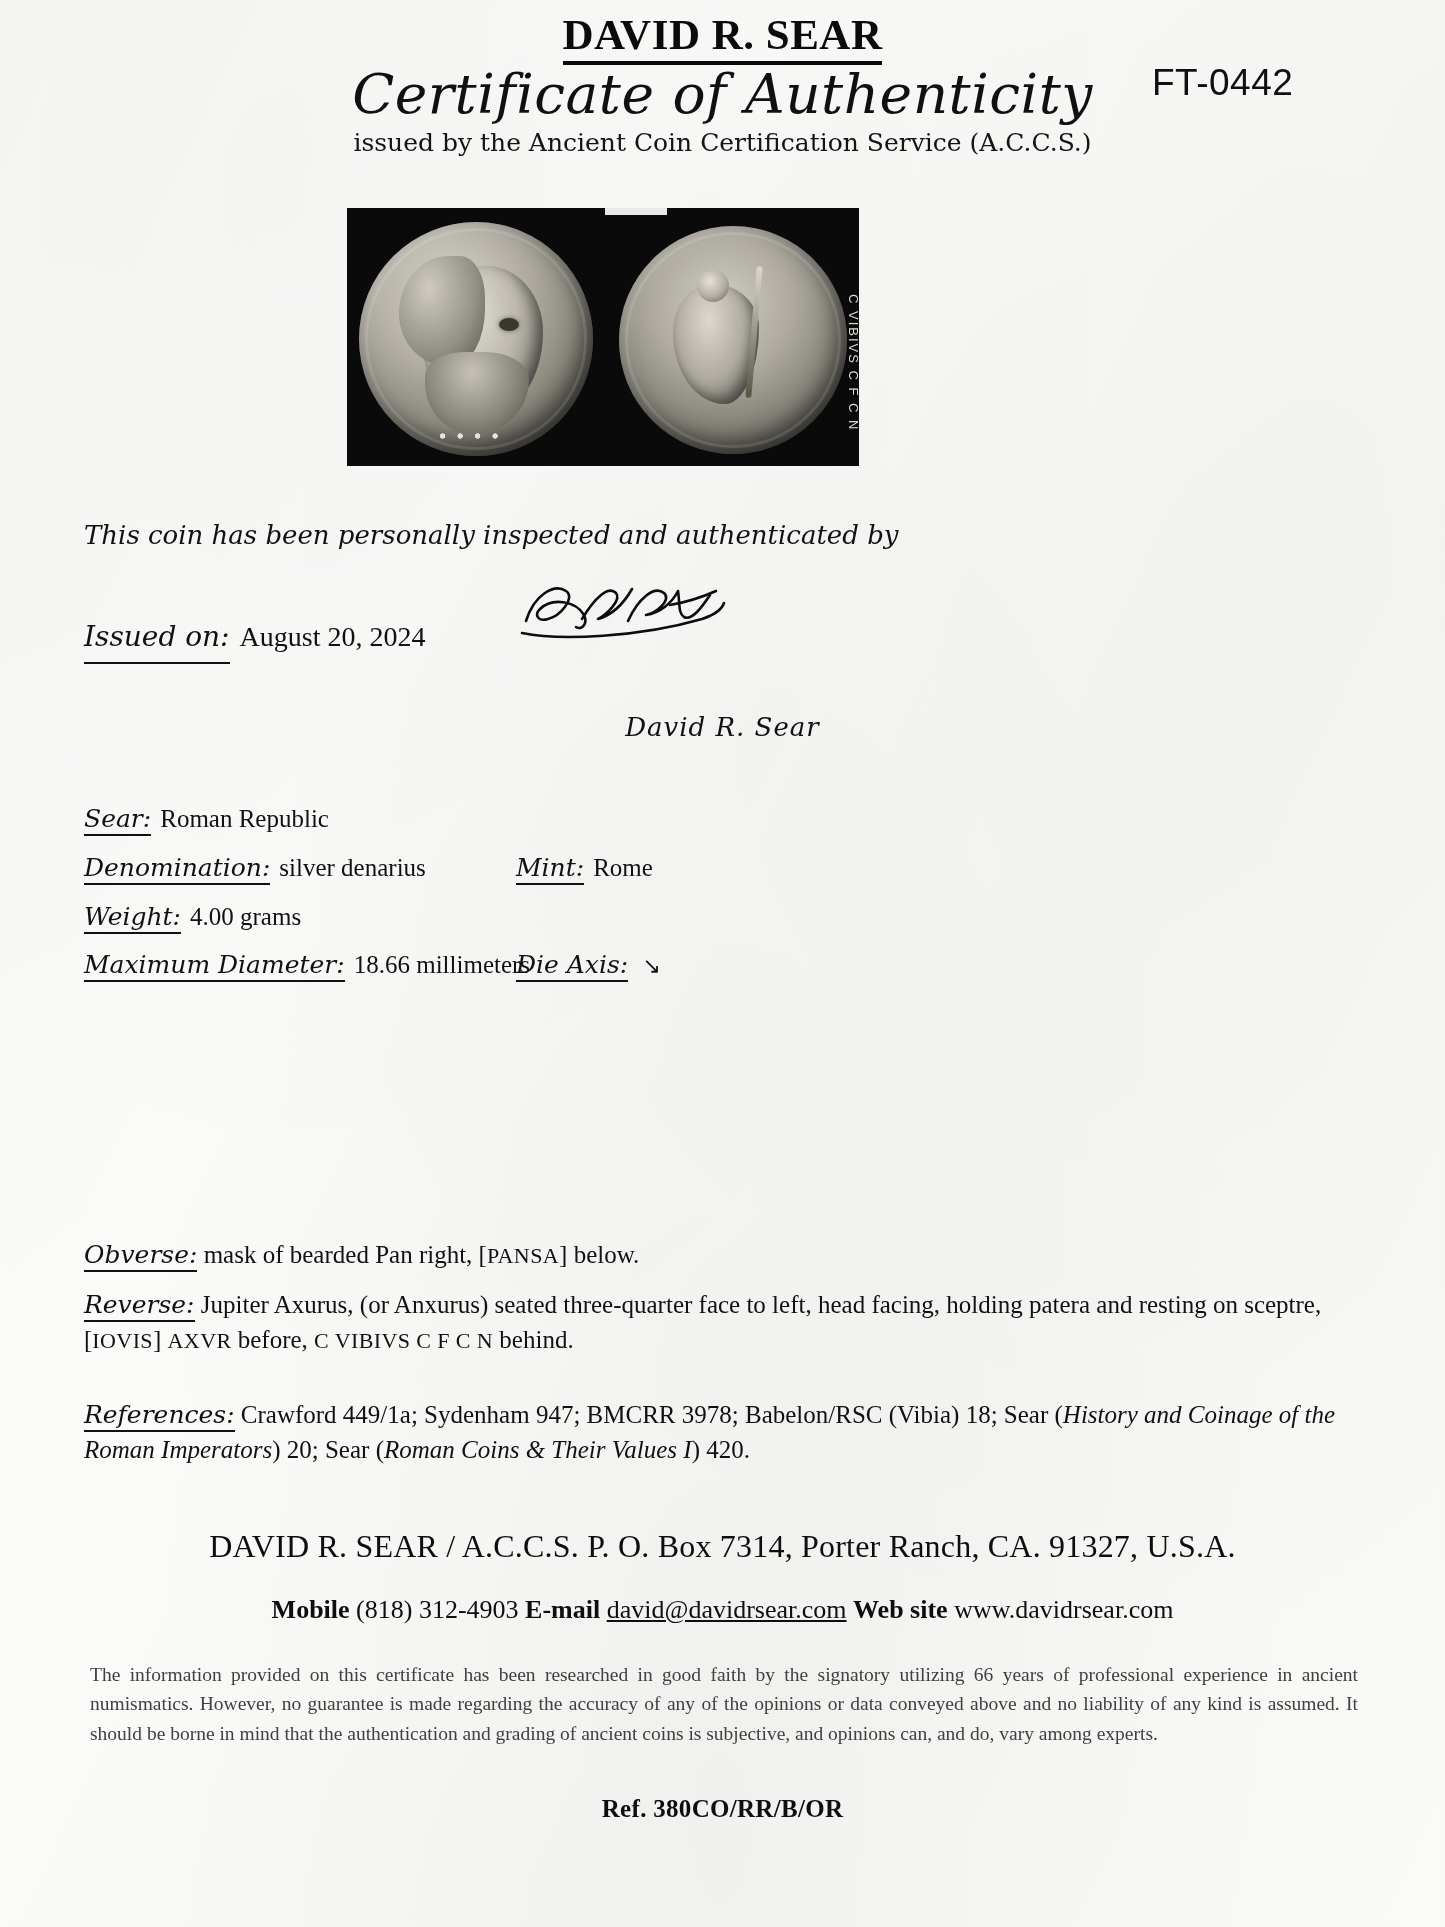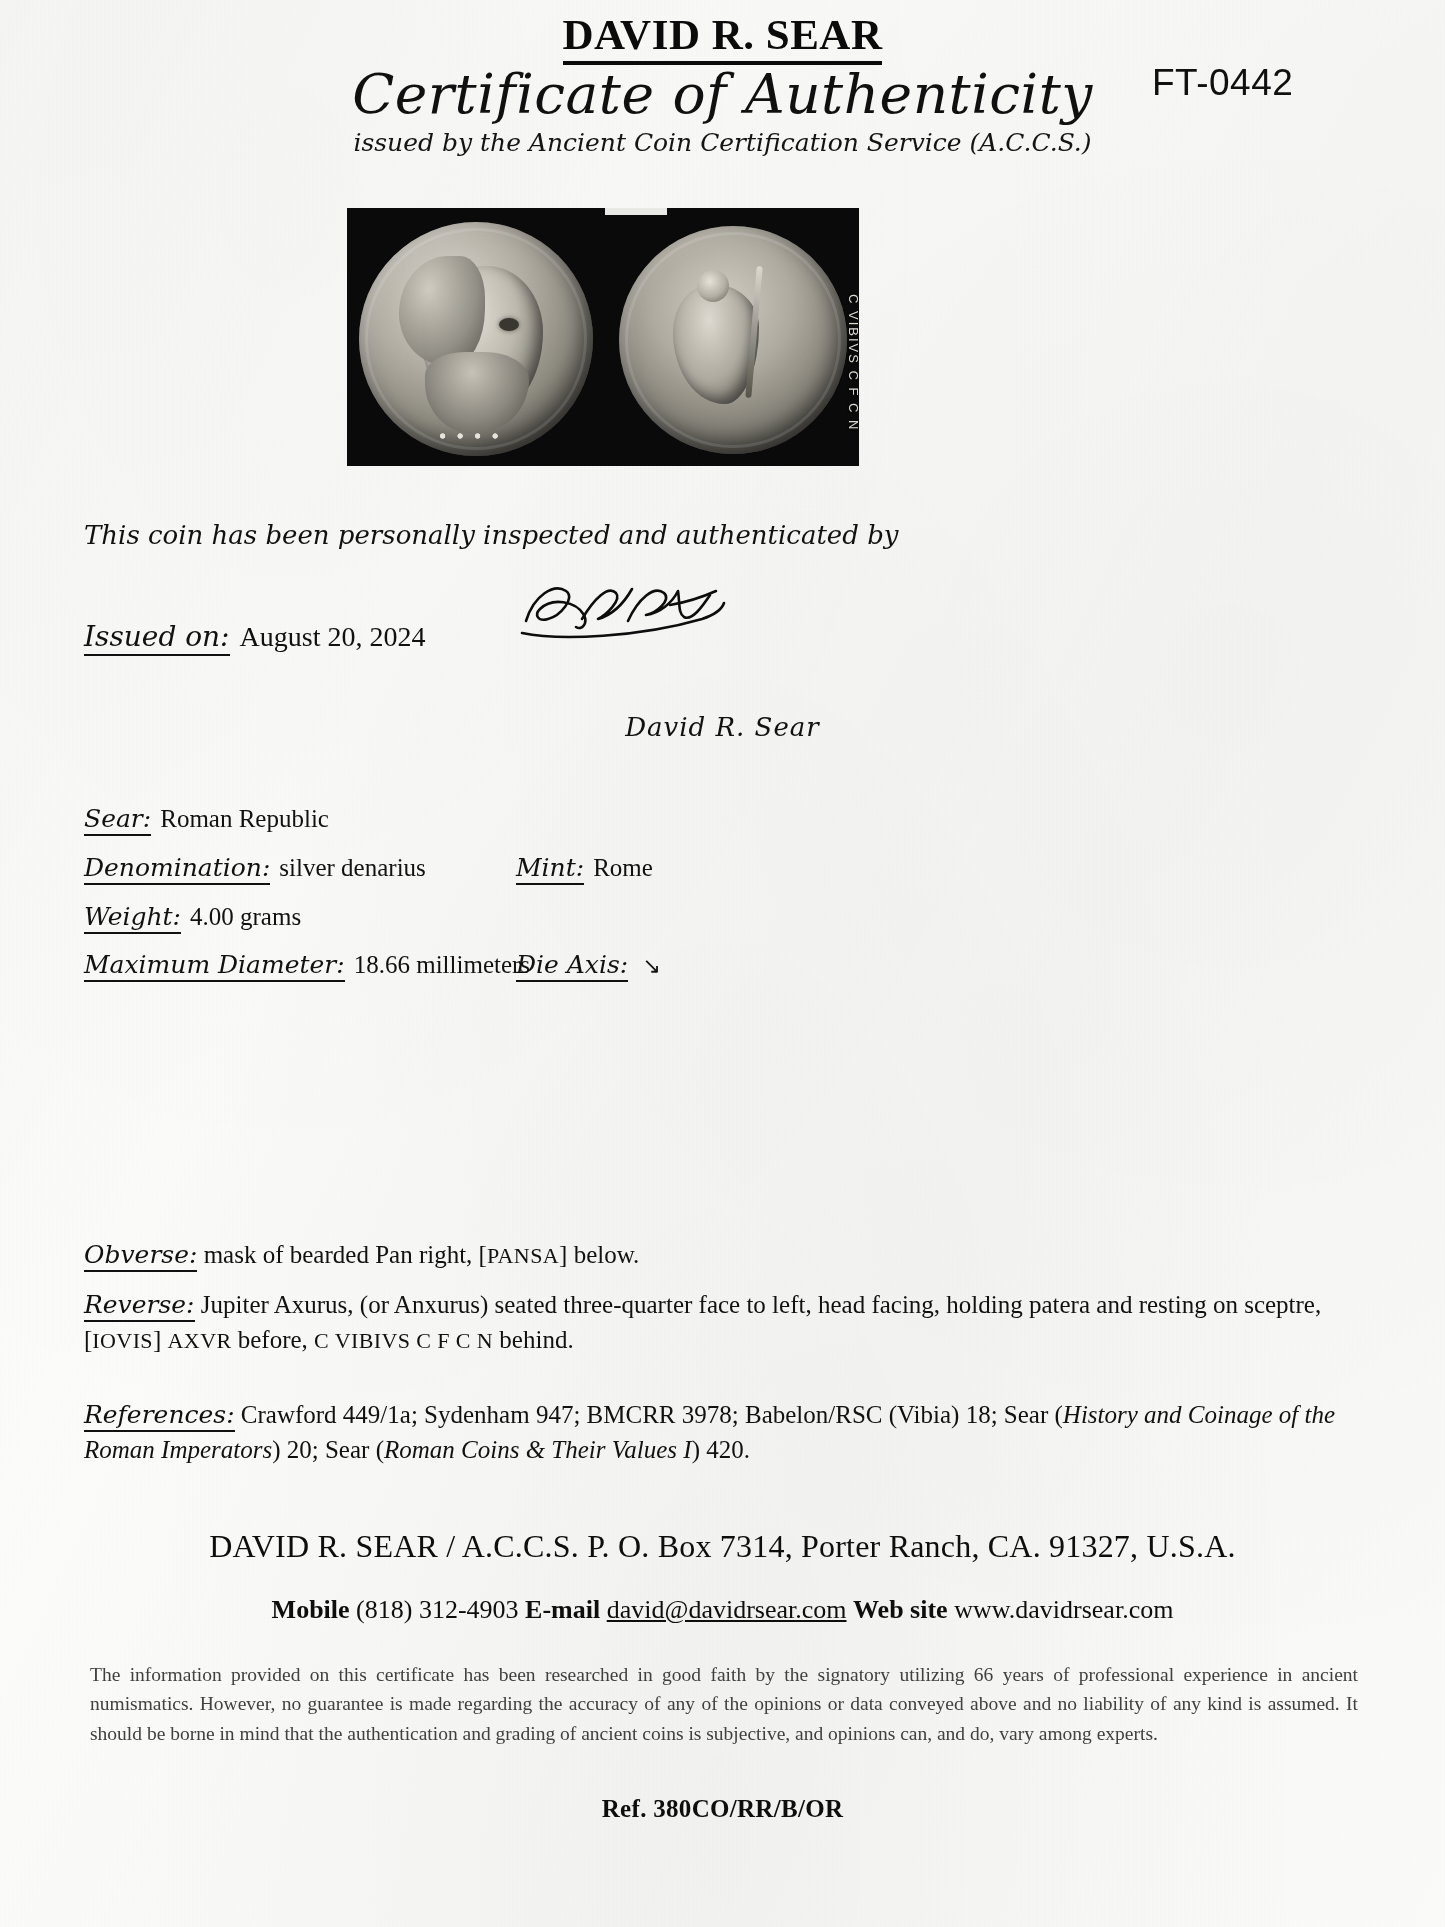--- a/index.html
+++ b/index.html
@@ -73,21 +73,20 @@
     letter-spacing: 0.5px;
   }
 
   .hdr-issued {
     position: absolute;
     top: 128px;
     left: 0;
     width: 1445px;
     text-align: center;
     font-family: "DejaVu Serif", serif;
-    font-style: italic;
     font-size: 25px;
     color: #141414;
   }
 
   .doc-id {
     position: absolute;
     top: 62px;
     left: 1152px;
     font-family: "Liberation Sans", sans-serif;
     font-size: 37px;
@@ -255,21 +254,21 @@
     position: absolute;
     top: 620px;
     left: 84px;
     font-size: 28px;
     color: #111;
   }
   .issued-row .lbl {
     font-family: "DejaVu Serif", serif;
     font-style: italic;
     border-bottom: 2px solid #111;
-    padding-bottom: 1px;
+    padding-bottom: 9px;
   }
   .issued-row .val {
     font-family: "Liberation Serif", serif;
     margin-left: 10px;
   }
 
   
   .signature {
     position: absolute;
     top: 575px;

